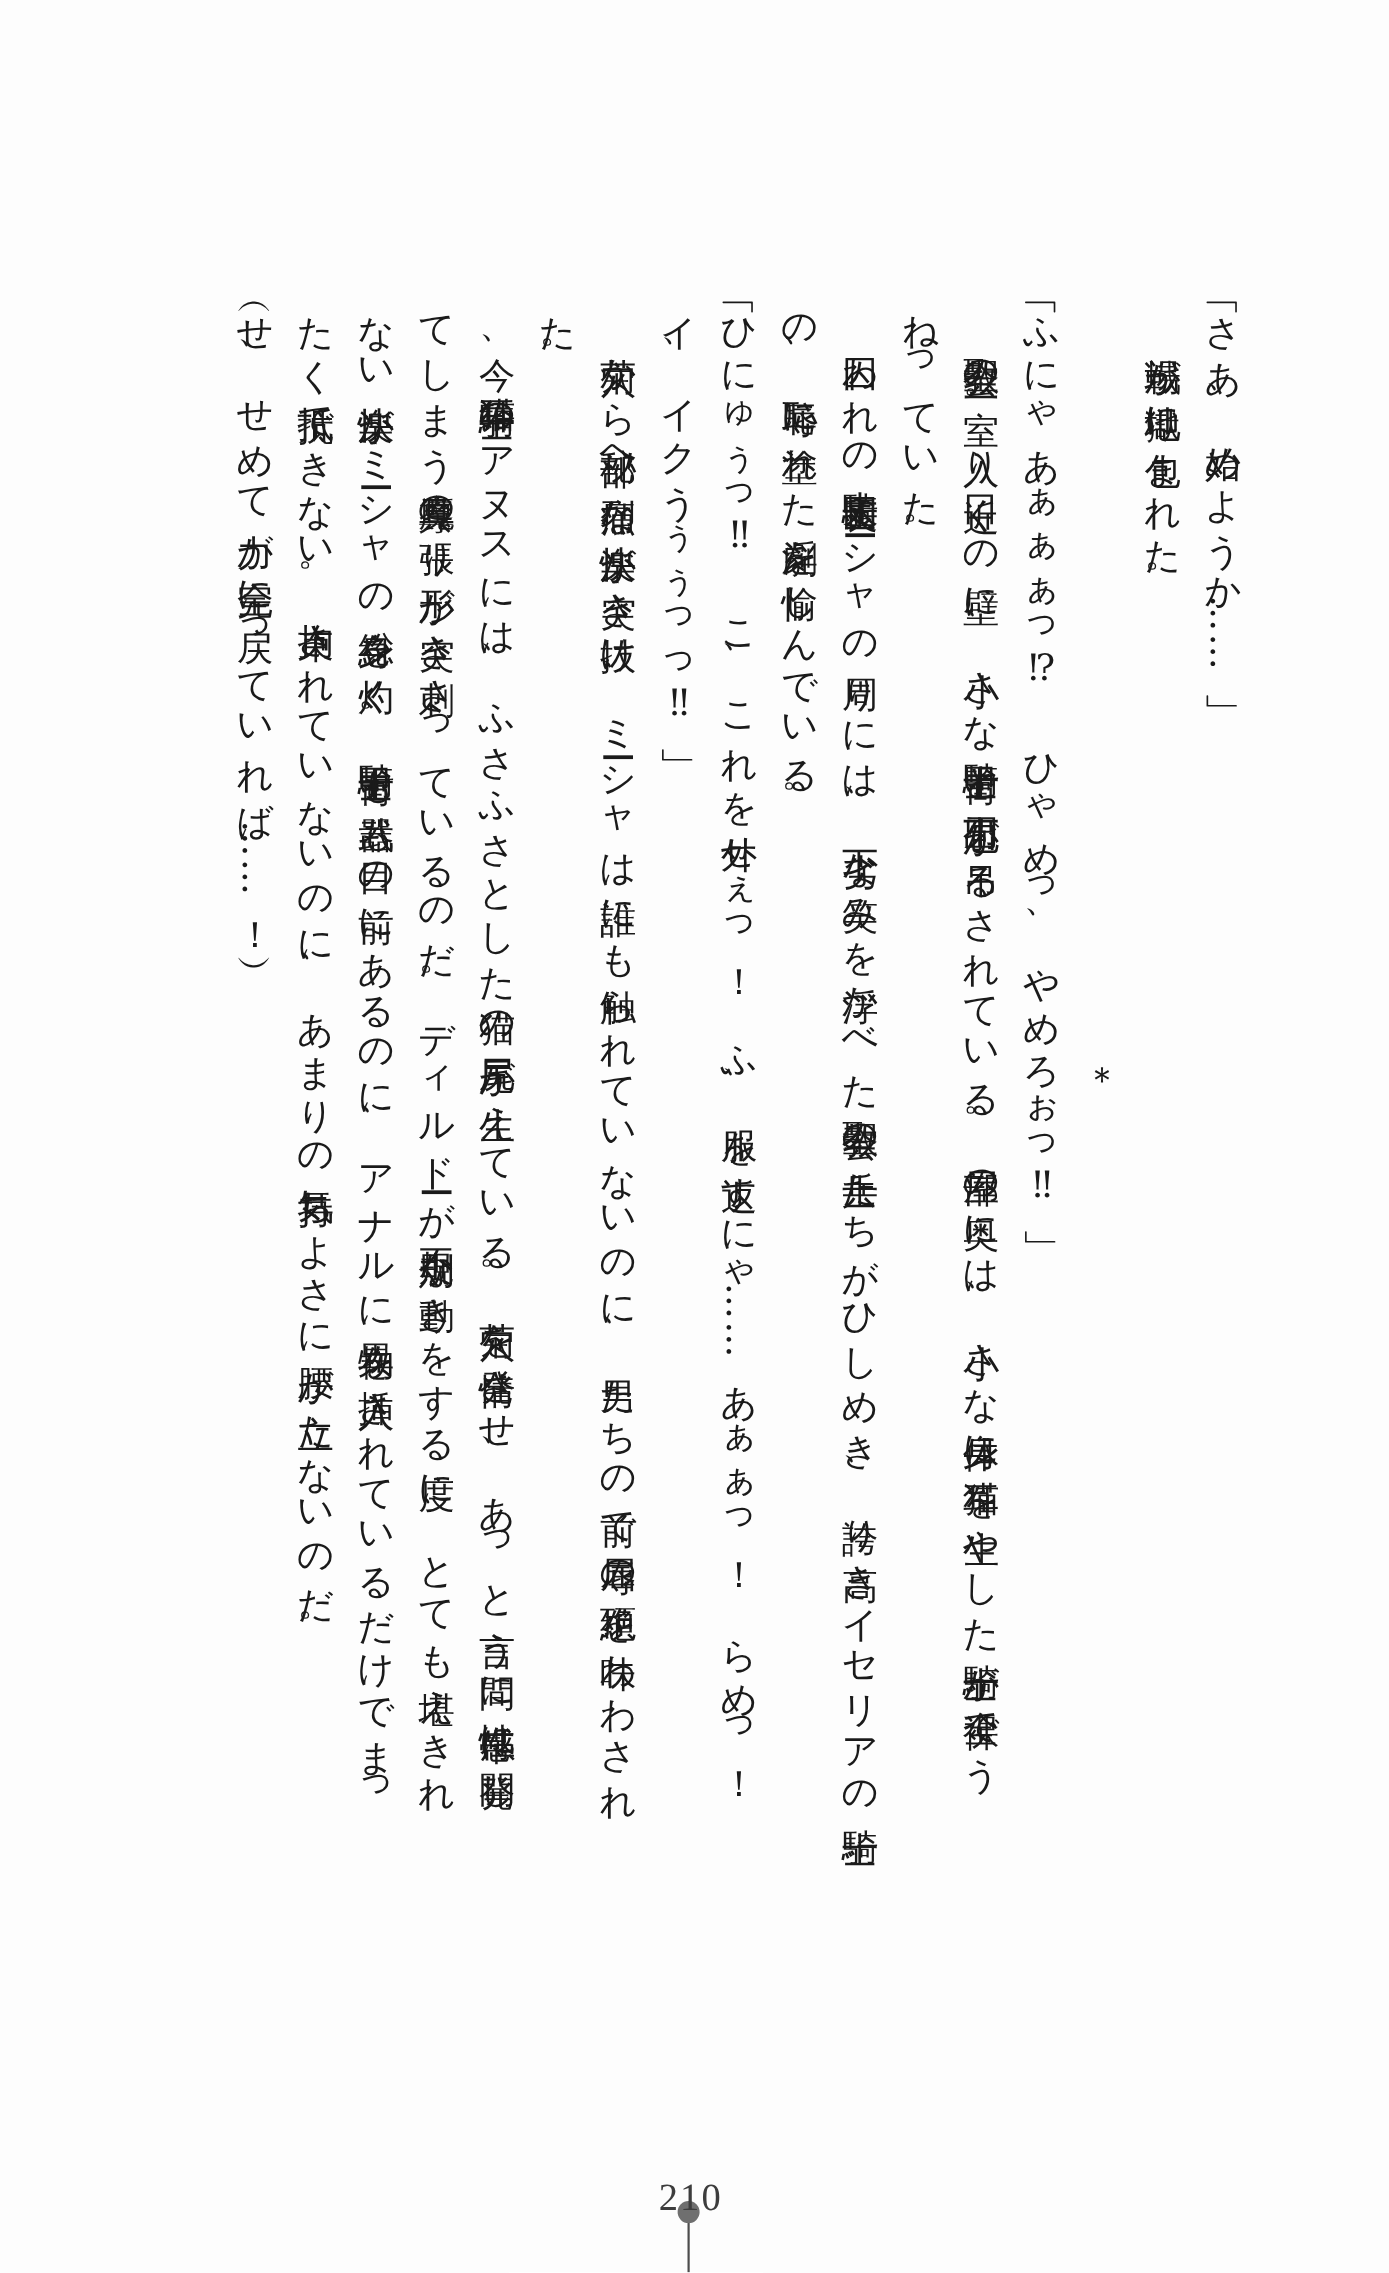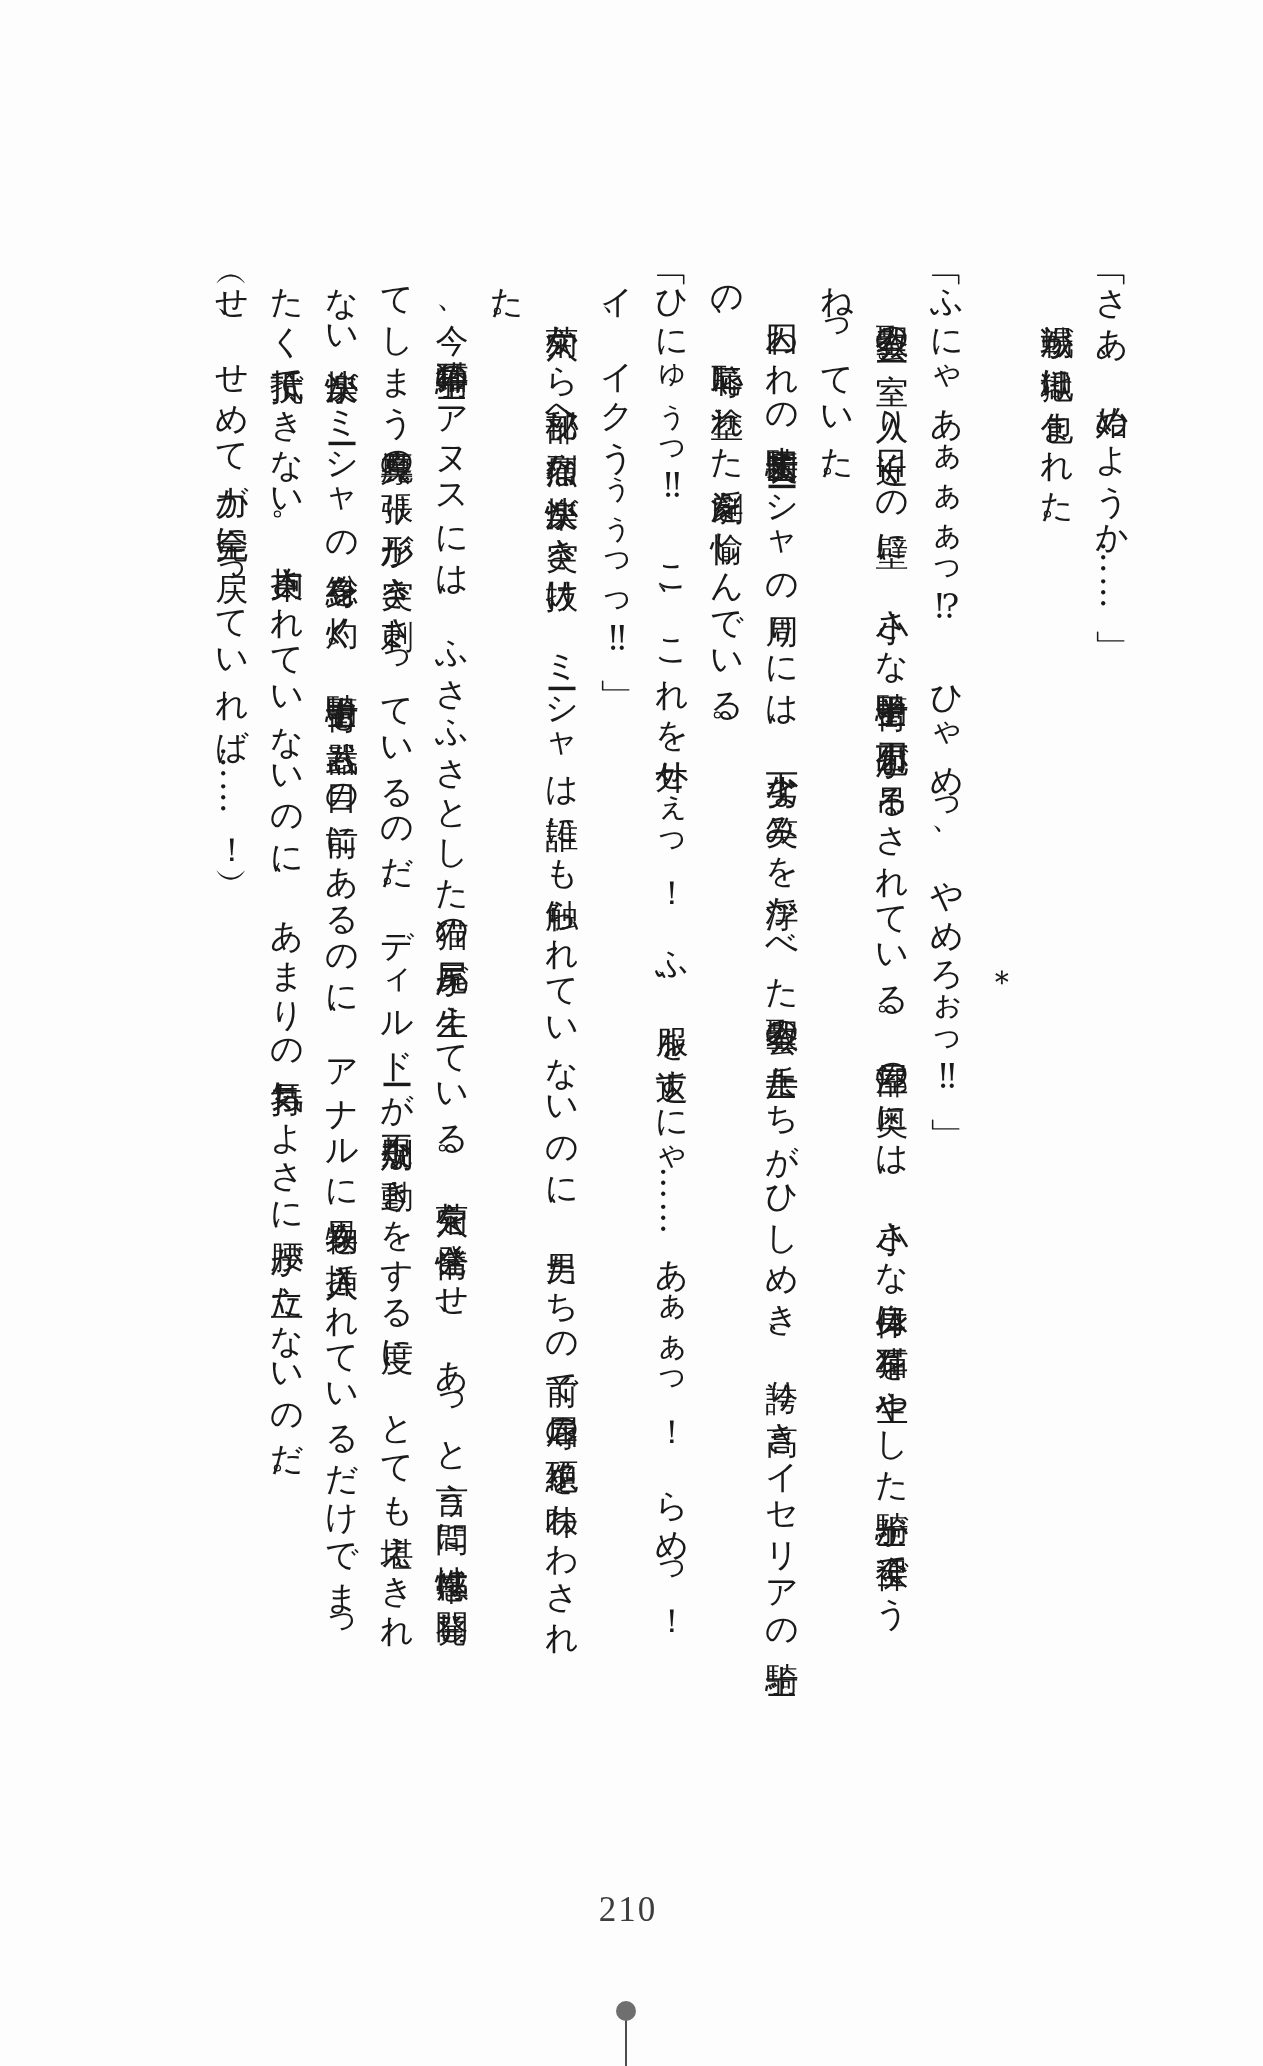--- a/index.html
+++ b/index.html
@@ -35,21 +35,21 @@
     padding: 0;
   }
   .text-block p.indent {
     text-indent: 35px;
   }
   .text-block p.separator {
     text-indent: 683px;
   }
   .page-number {
     position: absolute;
-    top: 1890px;
+    top: 1978px;
     left: 628px;
     transform: translateX(-50%);
     font-family: "Liberation Serif", "DejaVu Serif", serif;
     font-size: 35px;
     font-weight: 400;
     letter-spacing: 2px;
     color: var(--page-number, #3d3d3d);
     white-space: nowrap;
   }
   .ornament-line {

